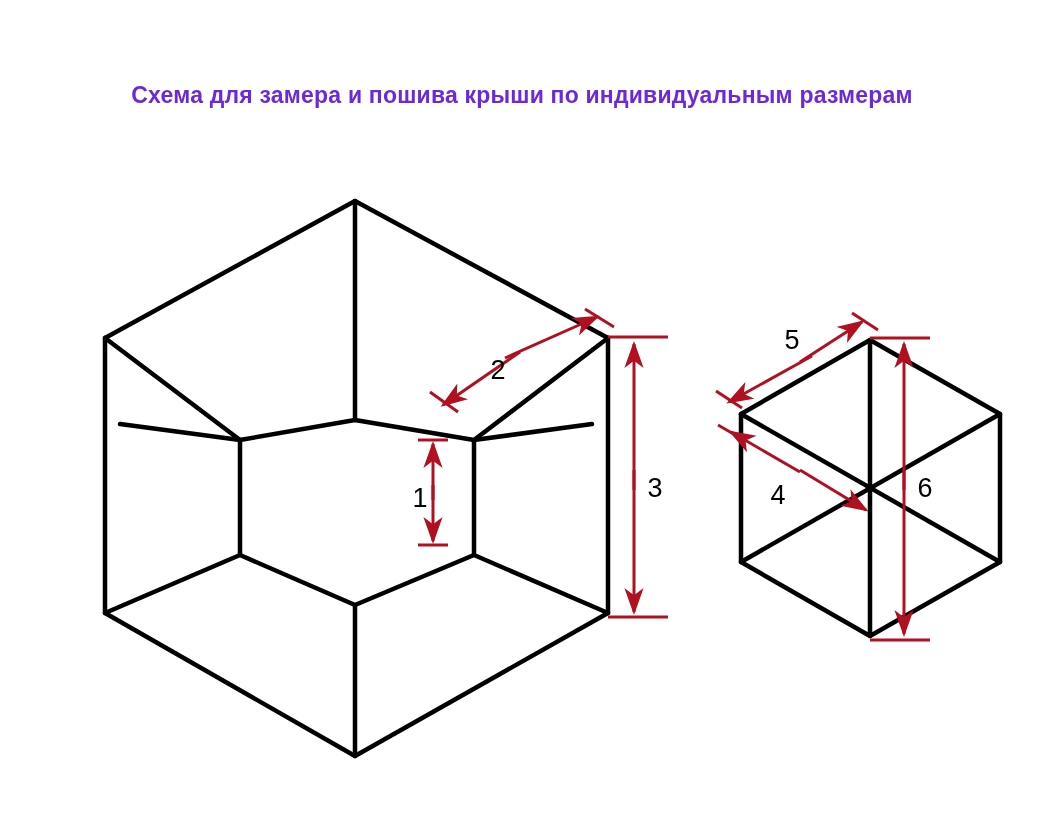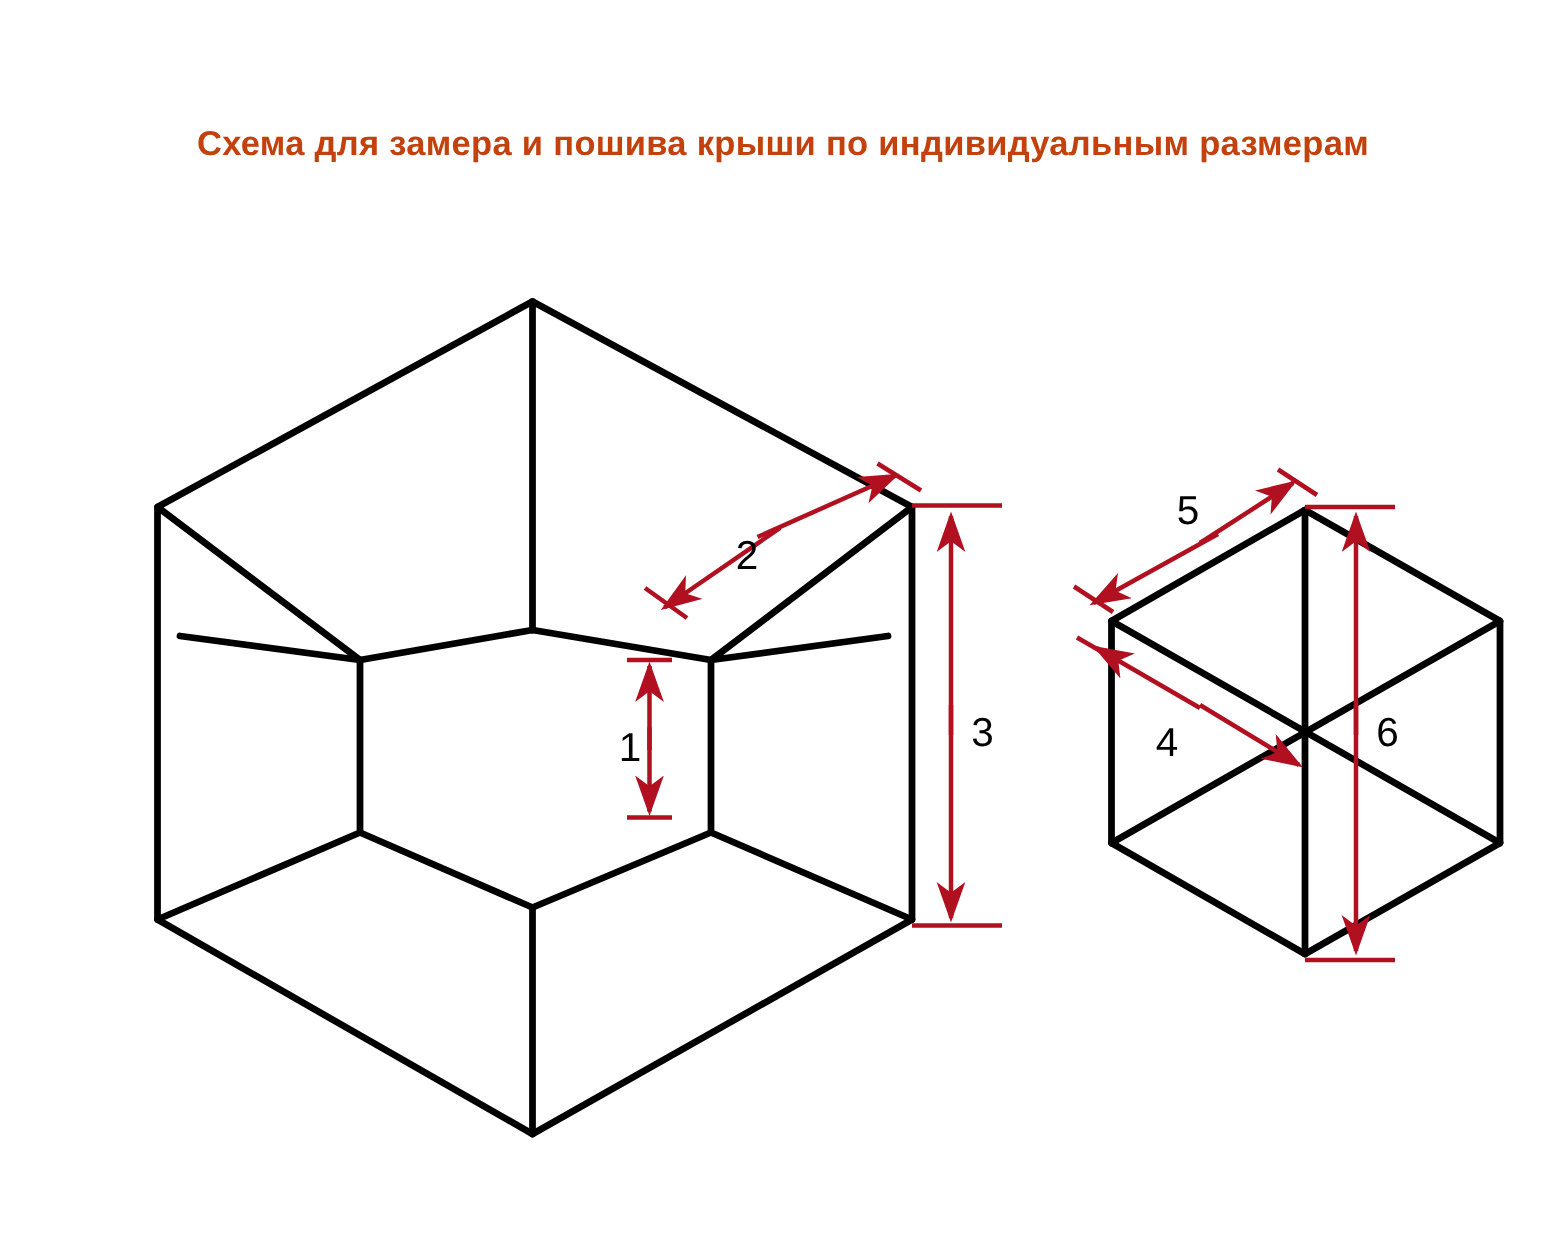--- a/index.html
+++ b/index.html
@@ -16,21 +16,21 @@
     font-family: "Liberation Sans", sans-serif;
   }
   #title {
     position: absolute;
     left: 0;
     top: 82px;
     width: 1044px;
     text-align: center;
     font-size: 23px;
     font-weight: bold;
-    color: #c2410c;
+    color: #6d28d9;
     letter-spacing: 0.2px;
     white-space: nowrap;
   }
   #diagram-svg {
     position: absolute;
     left: 0;
     top: 0;
   }
   .dim-label {
     font-family: "Liberation Sans", sans-serif;

